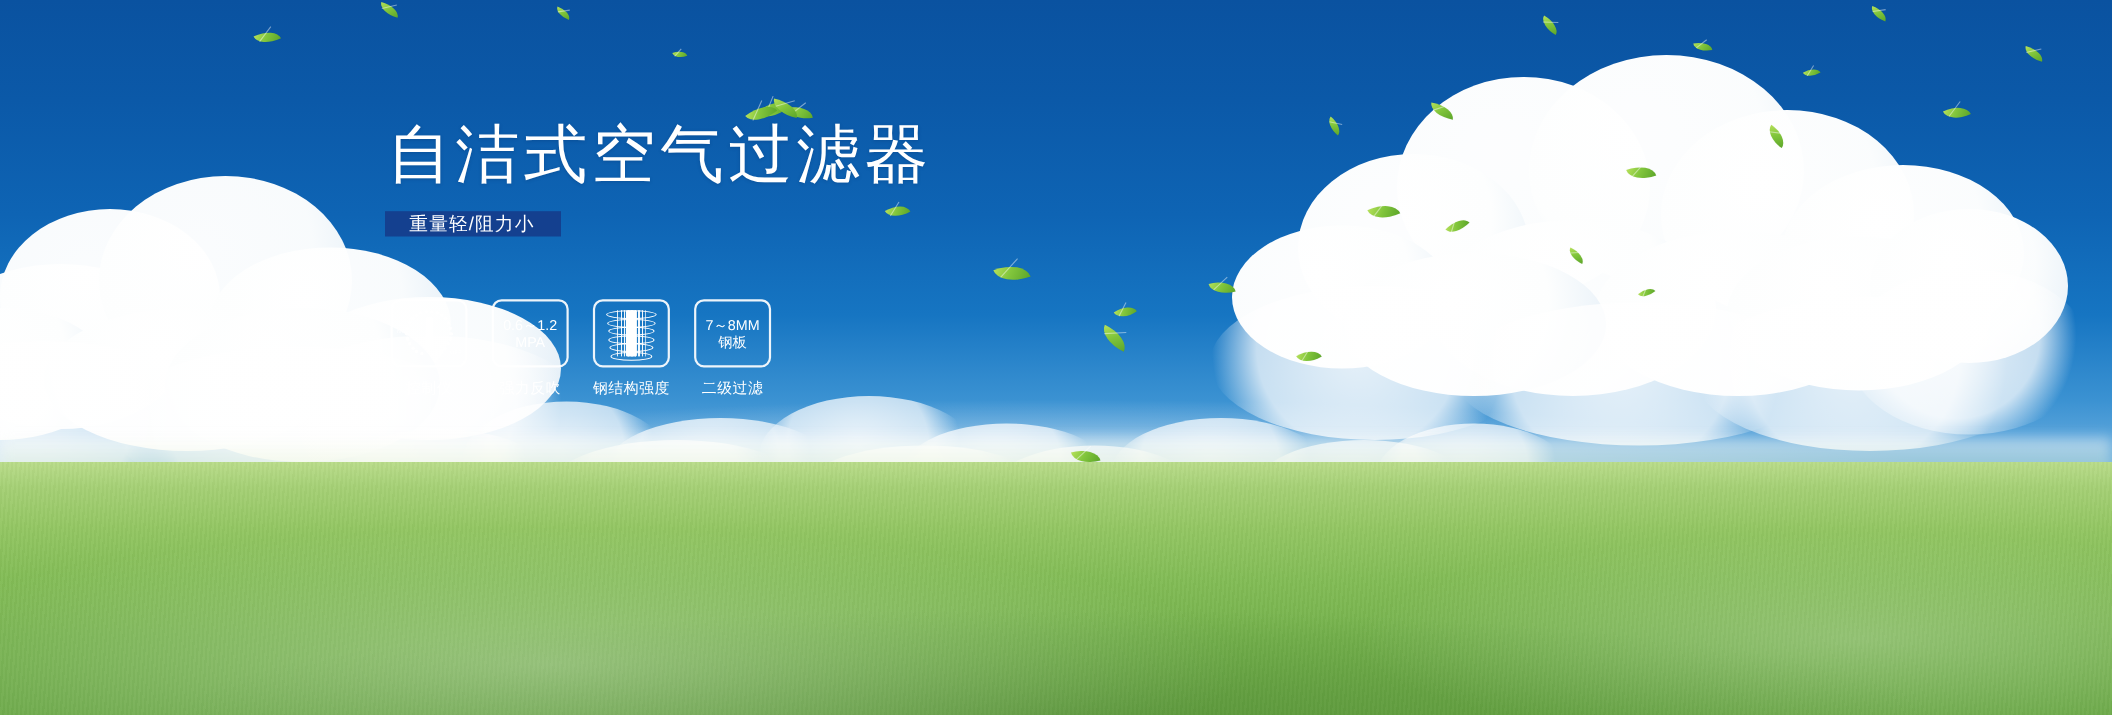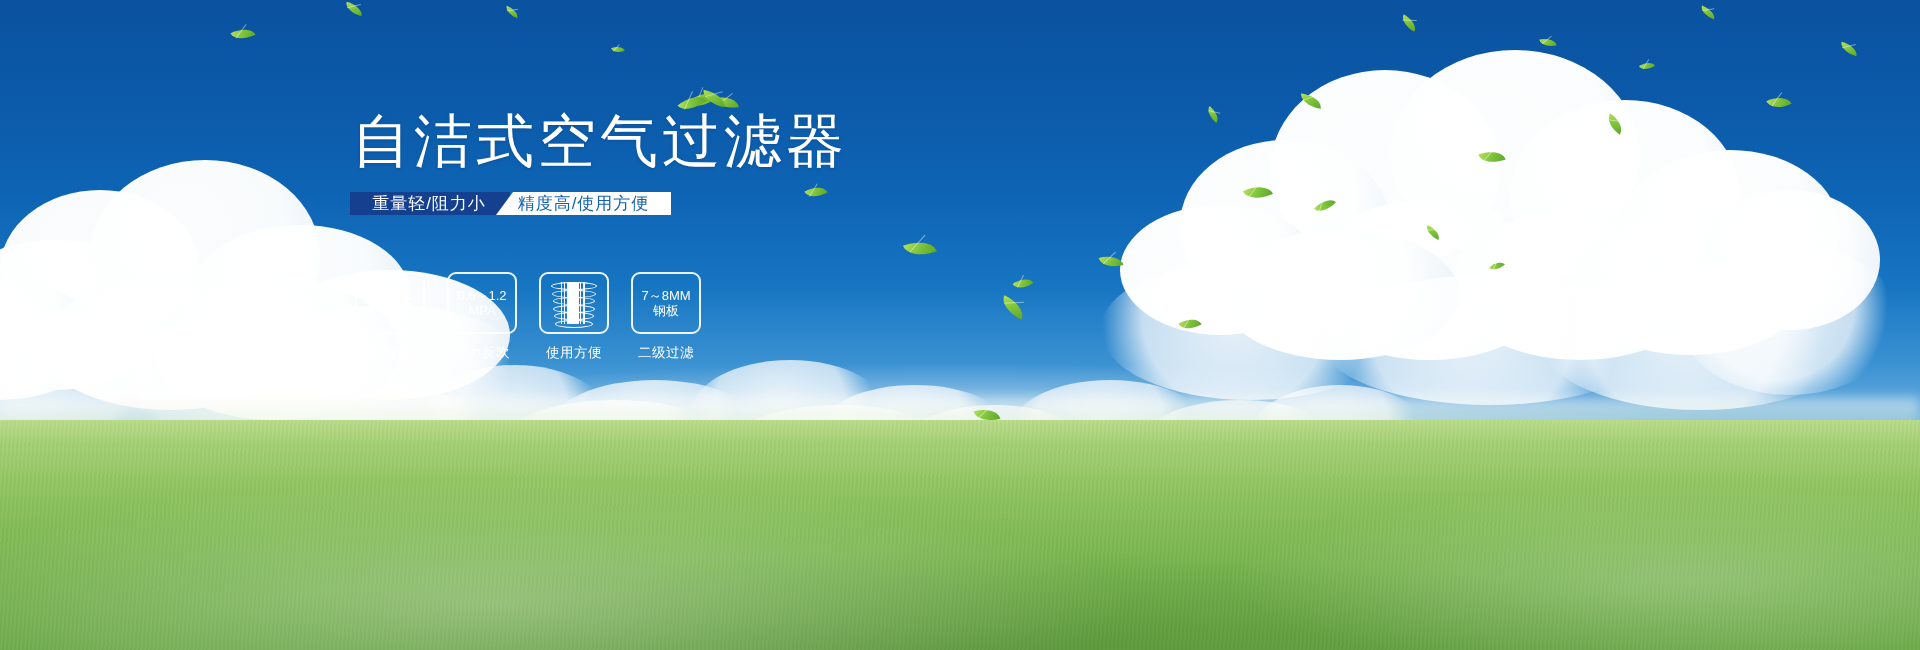--- a/index.html
+++ b/index.html
@@ -322,21 +322,20 @@
       <div class="leaf" style="left: 505px; top: 8px; width: 14px; height: 8px; transform: rotate(20deg);"></div>
       <div class="leaf" style="left: 612px; top: 46px; width: 12px; height: 7px; transform: rotate(-20deg);"></div>
     </div>
 
   <div class="content">
 
     <div class="title">自洁式空气过滤器</div>
 
     <div class="tabs">
       <div class="tab tab-primary">重量轻/阻力小</div>
-      <div class="tab tab-secondary">精度高/使用方便</div>
     </div>
 
     <div class="features">
 
       <div class="feature">
         <div class="feat-box">
           <div class="gauge">
             <div class="needle"></div>
             <span class="lbl lbl-no">NO</span>
             <span class="lbl lbl-off">OFF</span>
@@ -385,21 +384,21 @@
             <div class="hatch"></div>
             <div class="core"></div>
           <div class="ring" style="top: 2px; width: 46px; left: 0px;"></div>
               <div class="ring" style="top: 9.6px; width: 44.39px; left: 0.805px;"></div>
               <div class="ring" style="top: 17.2px; width: 42.78px; left: 1.61px;"></div>
               <div class="ring" style="top: 24.8px; width: 41.17px; left: 2.415px;"></div>
               <div class="ring" style="top: 32.4px; width: 39.56px; left: 3.22px;"></div>
               <div class="ring" style="top: 40px; width: 37.95px; left: 4.025px;"></div>
             </div>
         </div>
-        <div class="feat-label">使用方便</div>
+        <div class="feat-label">钢结构强度</div>
       </div>
 
       <div class="feature wide">
         <div class="feat-box">
           <div class="feat-text">
             <div>7～8MM</div>
             <div>钢板</div>
           </div>
         </div>
         <div class="feat-label">二级过滤</div>

